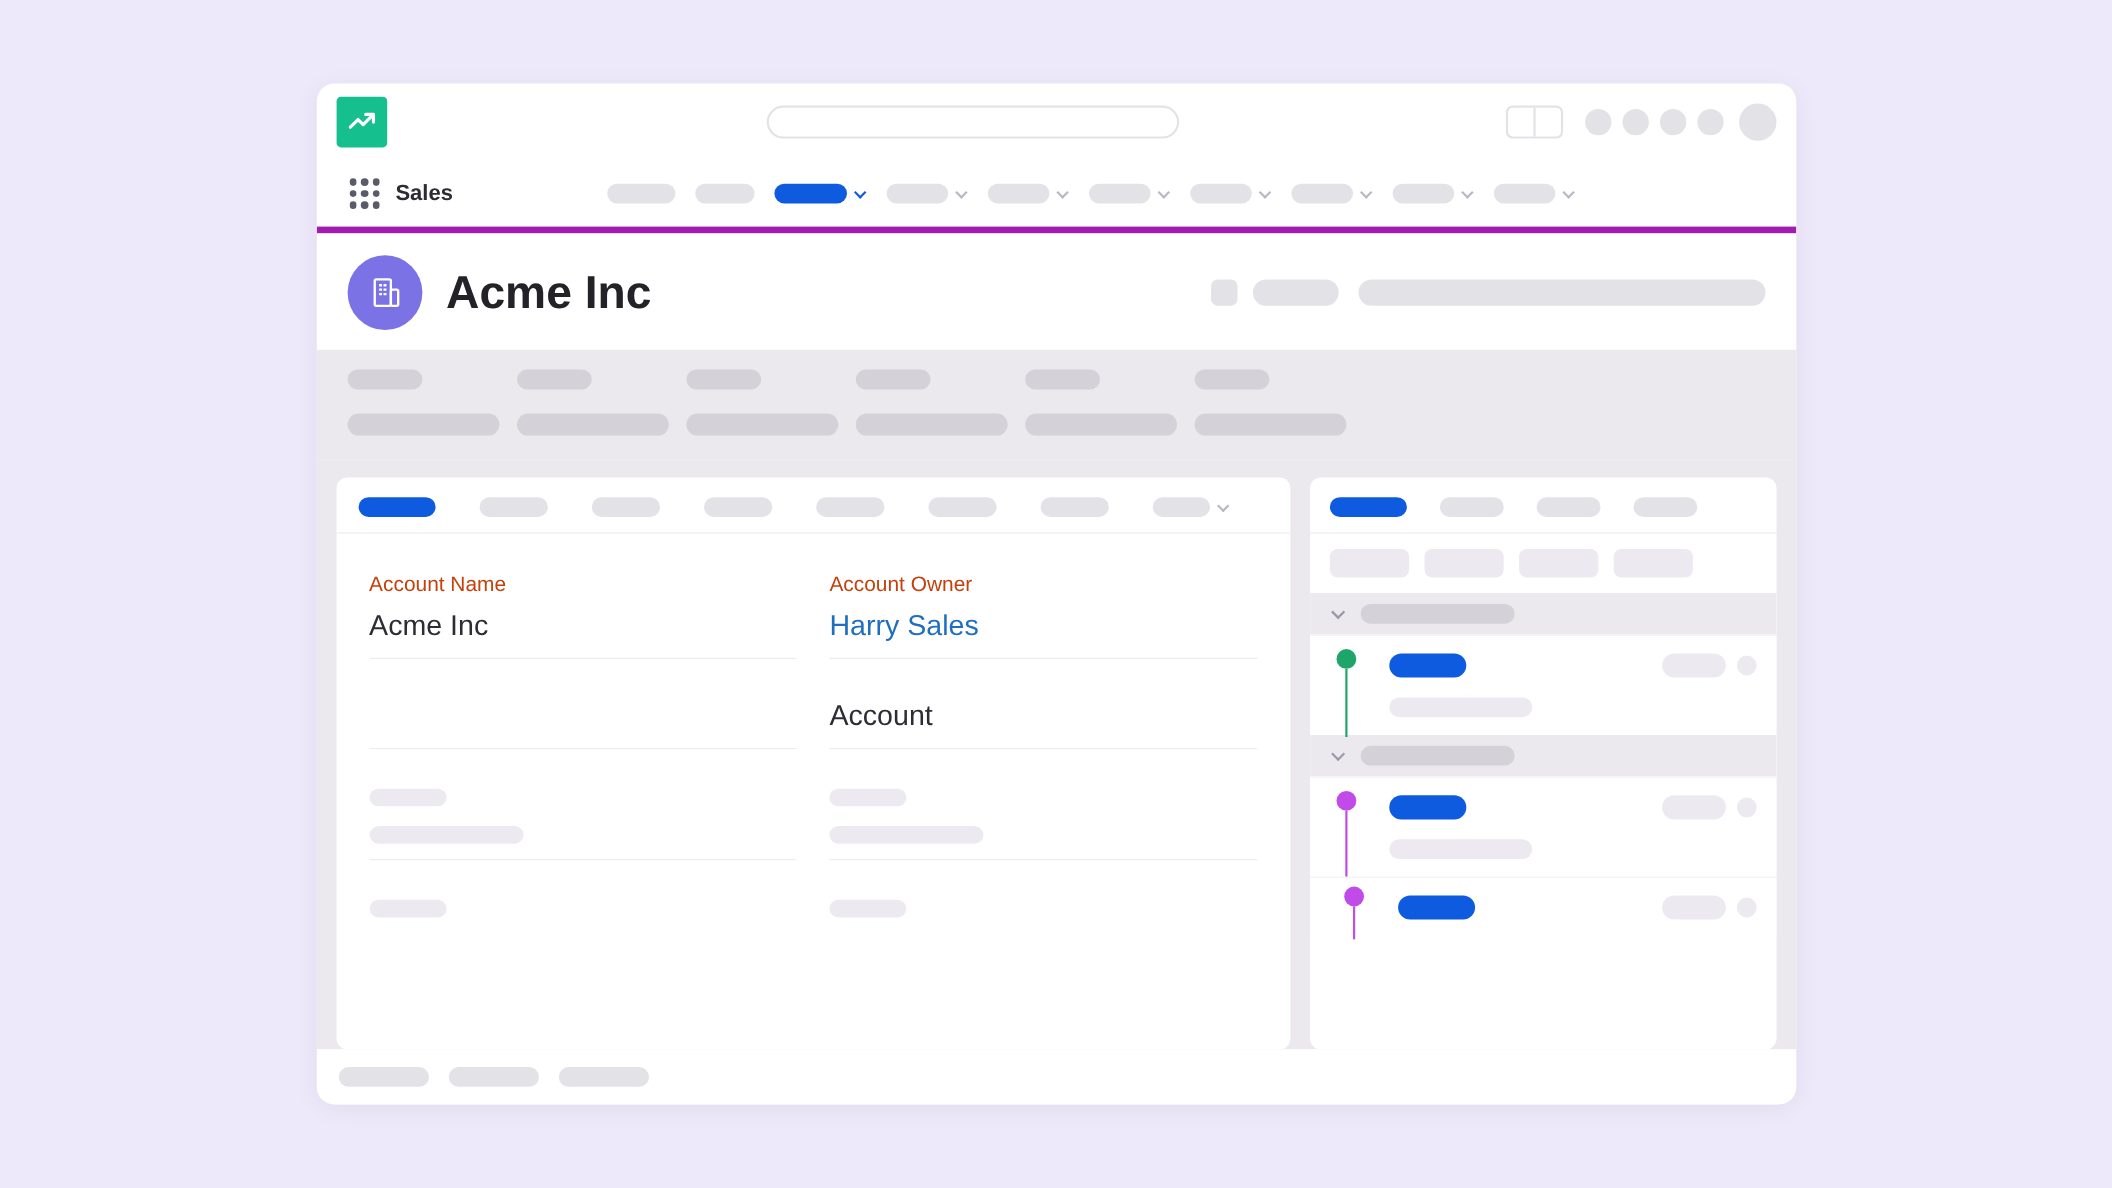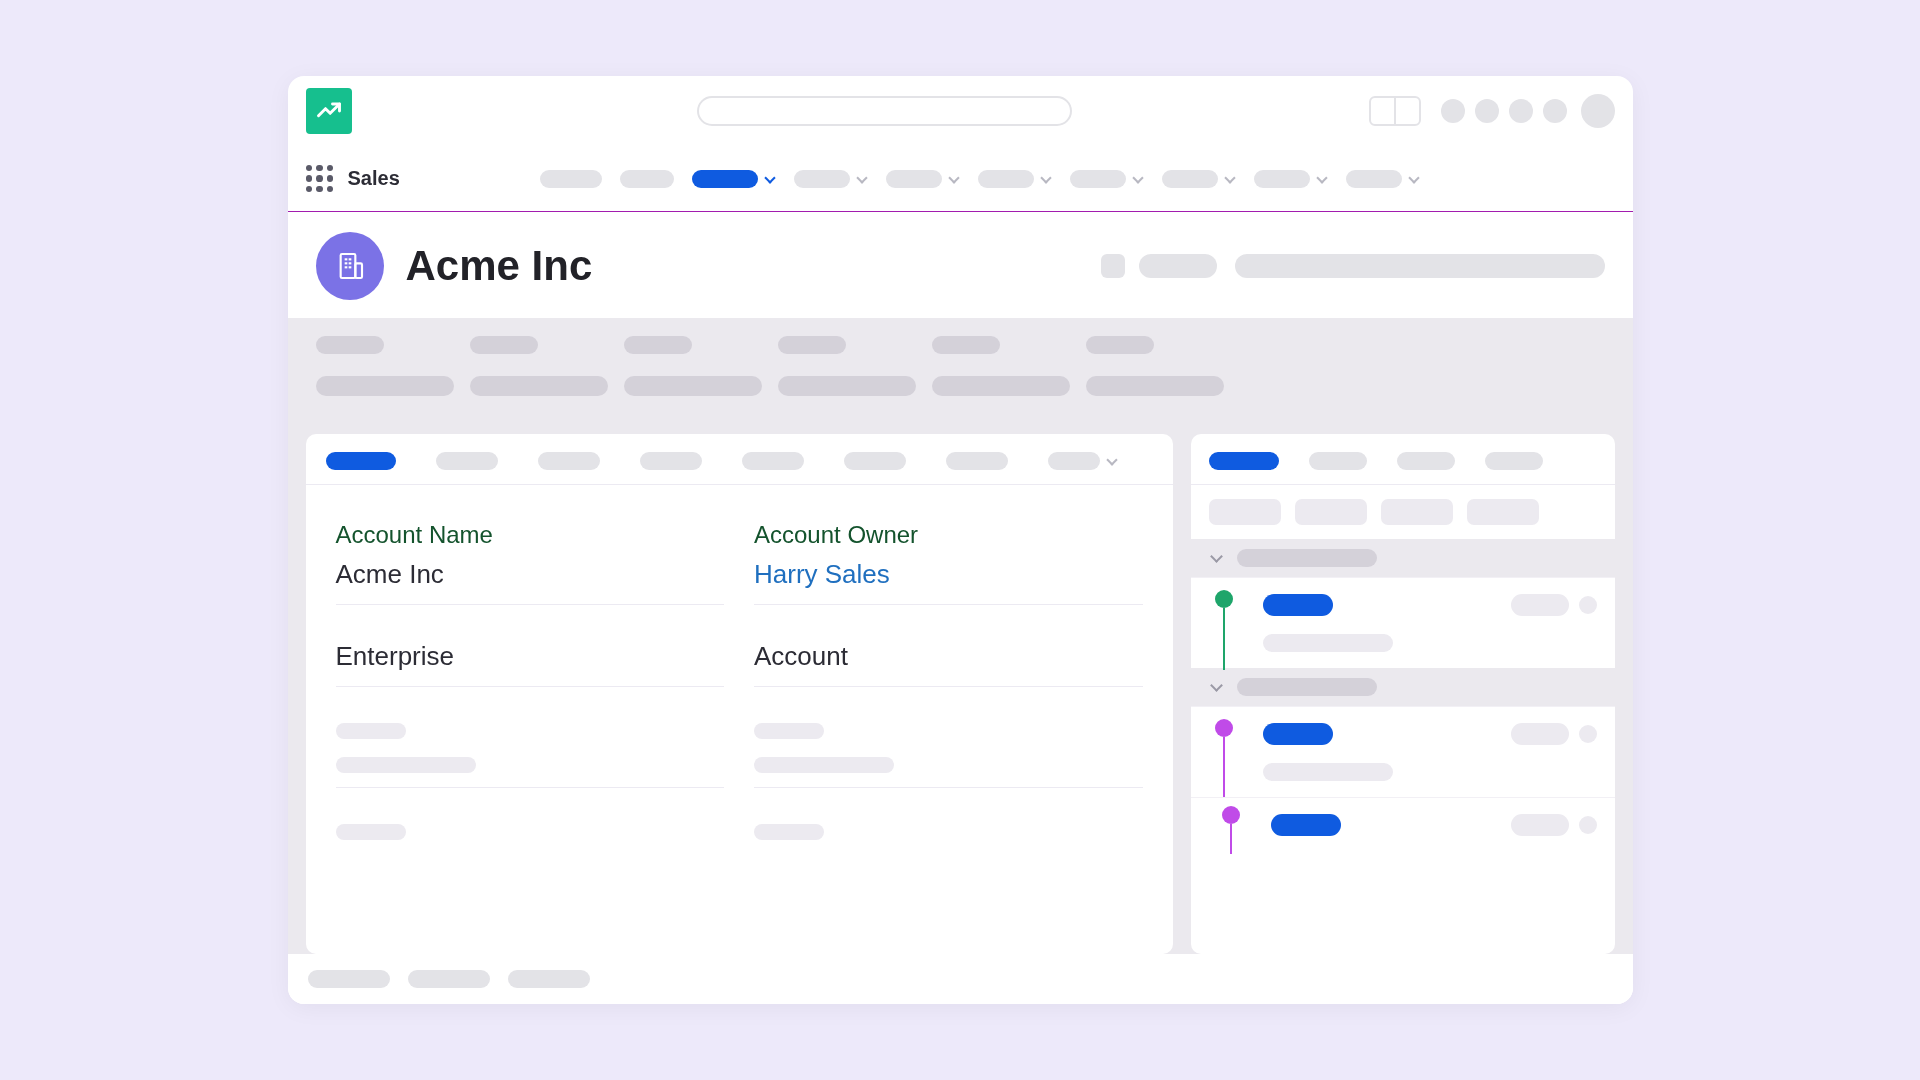--- a/index.html
+++ b/index.html
@@ -56,22 +56,22 @@
     background: #e3e3e7;
     margin-left: 10px;
   }
   .dot.big { width: 34px; height: 34px; margin-left: 14px; }
 
   
   .navbar {
     height: 66px;
     display:flex;
     align-items:center;
-    padding: 0 18px;
-    border-bottom: 1px solid #a21caf;
+    padding: 0 30px;
+    border-bottom: 6px solid #a21caf;
   }
   .grid-icon {
     width: 28px; height: 28px;
     display:grid;
     grid-template-columns: repeat(3, 1fr);
     grid-template-rows: repeat(3, 1fr);
     gap: 4px;
   }
   .grid-icon span {
     background:#5a5a68;
@@ -180,22 +180,22 @@
     display:grid;
     grid-template-columns: 1fr 1fr;
     column-gap: 30px;
   }
   .field {
     padding-bottom: 14px;
     border-bottom: 1px solid #eceaf2;
     margin-bottom: 36px;
   }
   .field-label {
-    font-size: 24px;
-    color: #14532d;
+    font-size: 19px;
+    color: #c2410c;
     margin-bottom: 10px;
   }
   .field-value {
     font-size: 26px;
     color: #2c2c35;
     font-weight: 500;
   }
   .field-value.link { color: #1f6fbf; }
 
   .field-ph { padding-bottom:14px; border-bottom:1px solid #eceaf2; margin-bottom:36px;}
@@ -407,21 +407,20 @@
       <div class="details-body">
         <div class="field">
           <div class="field-label">Account Name</div>
           <div class="field-value">Acme Inc</div>
         </div>
         <div class="field">
           <div class="field-label">Account Owner</div>
           <div class="field-value link">Harry Sales</div>
         </div>
         <div class="field">
-          <div class="field-value">Enterprise</div>
         </div>
         <div class="field">
           <div class="field-value">Account</div>
         </div>
 
         <div class="field-ph">
           <div class="a" style="width:70px"></div>
           <div class="b" style="width:140px"></div>
         </div>
         <div class="field-ph">

